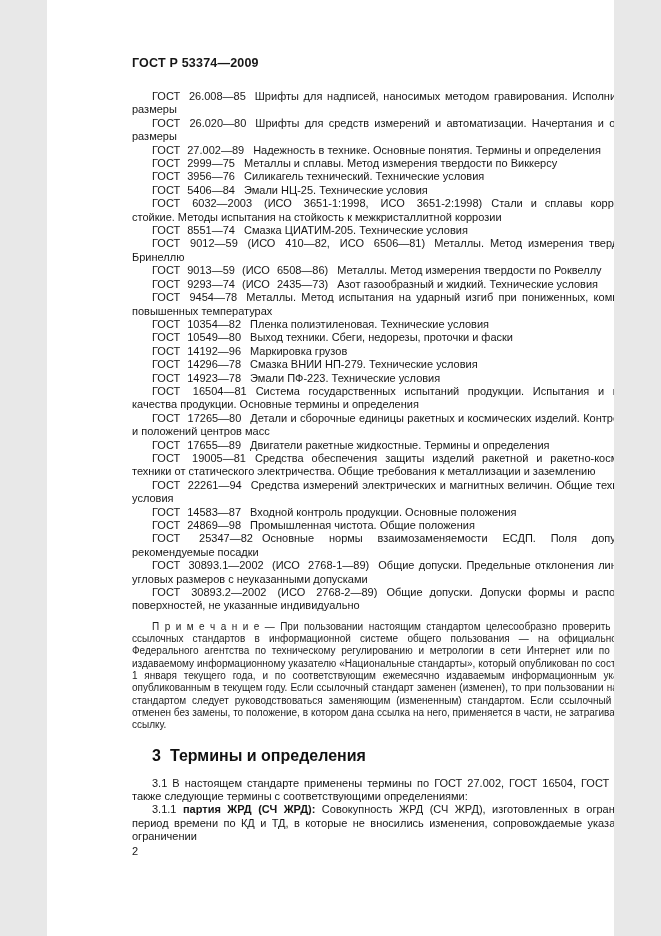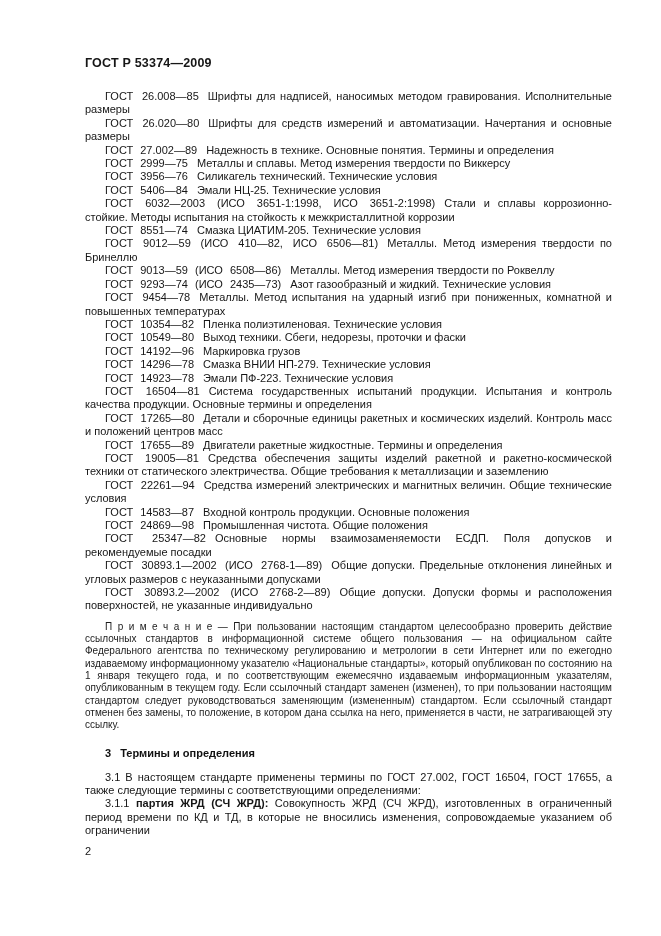--- a/index.html
+++ b/index.html
@@ -2,27 +2,28 @@
 <html lang="ru"><head>
 <meta charset="utf-8">
 <style>
   html, body {
     margin: 0;
     padding: 0;
     background: #e8e8e8;
   }
   .page {
     position: relative;
-    width: 661px;
+    width: 551px;
     height: 936px;
     margin: 0 auto;
     background: #ffffff;
     font-family: "Liberation Sans", sans-serif;
     color: #161616;
     overflow: hidden;
+    padding-left: 16px;
   }
   .running-header {
     position: absolute;
     left: 85px;
     top: 56px;
     font-size: 12.5px;
     font-weight: bold;
     letter-spacing: 0.2px;
   }
   .body-col {
@@ -47,21 +48,21 @@
     margin: 8px 0 0 0;
     font-size: 10px;
     line-height: 12.3px;
     text-align: justify;
     text-indent: 20px;
     color: #1c1c1c;
   }
   h2.section-heading {
     margin: 15px 0 12px 0;
     padding-left: 20px;
-    font-size: 11px;
+    font-size: 16px;
     font-weight: bold;
     color: #111;
   }
   .section-num { margin-right: 9px; }
   .term { font-weight: bold; }
   .page-number {
     position: absolute;
     left: 85px;
     top: 845px;
     font-size: 11px;

